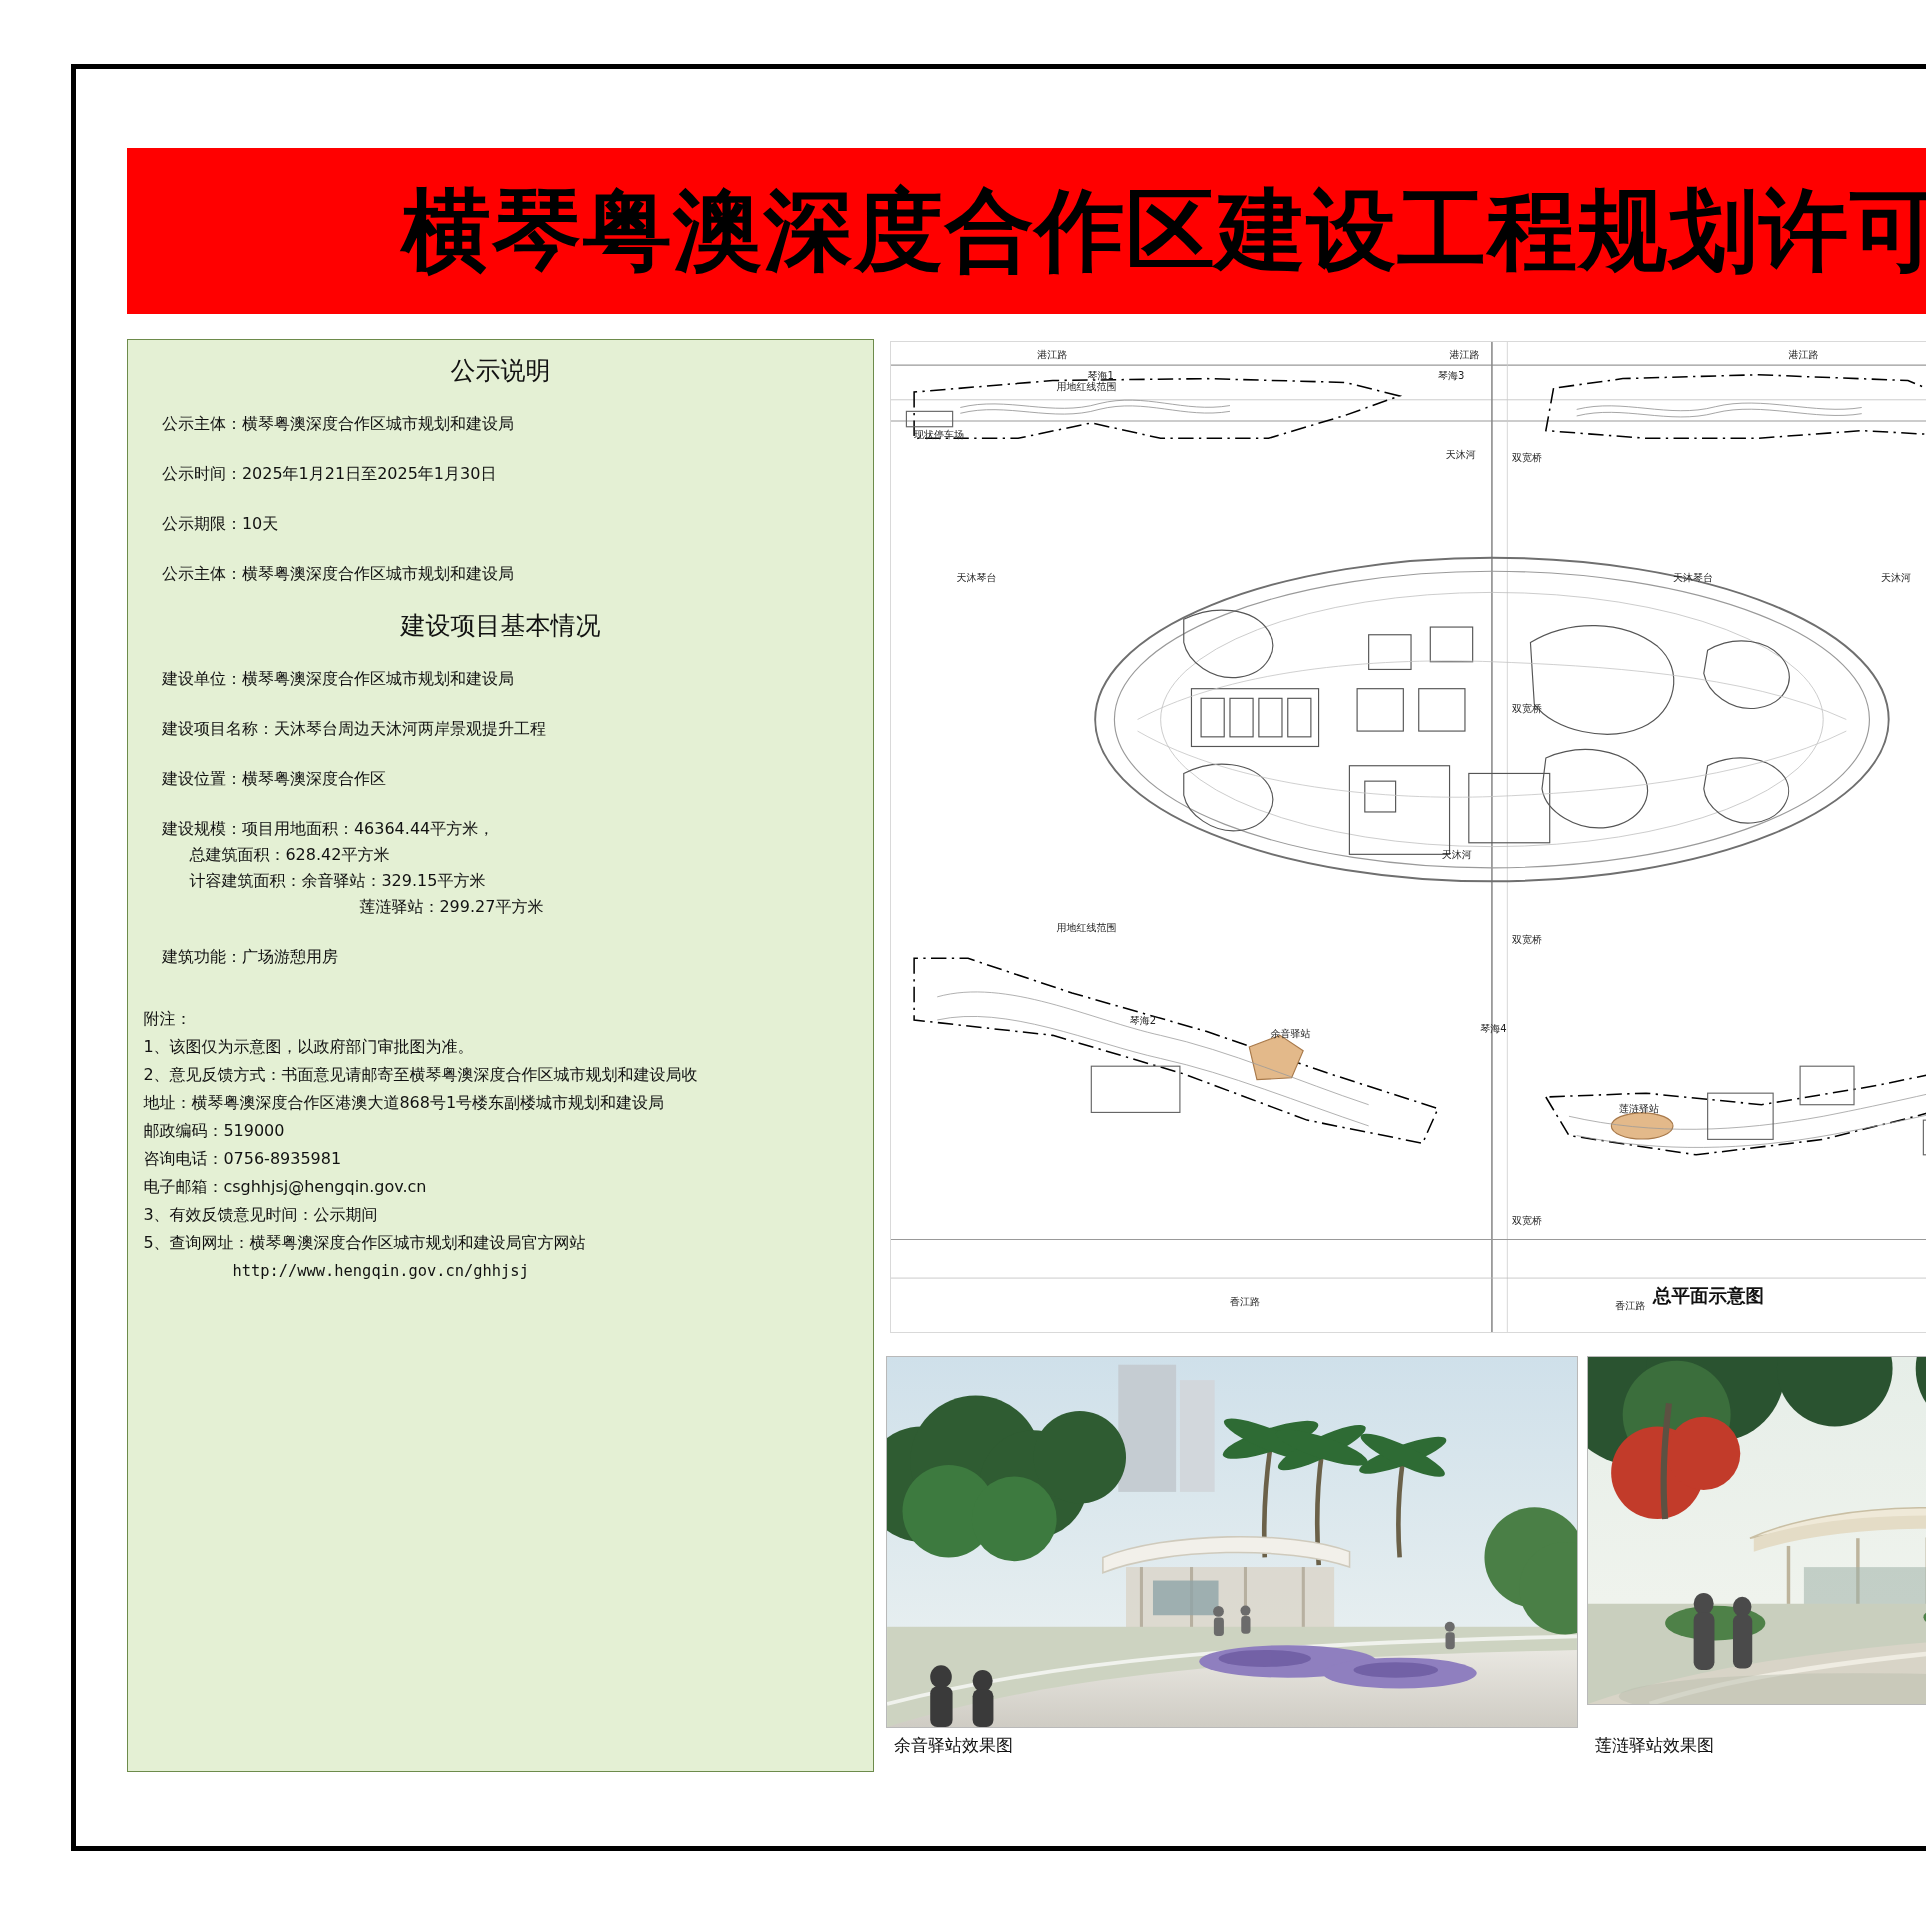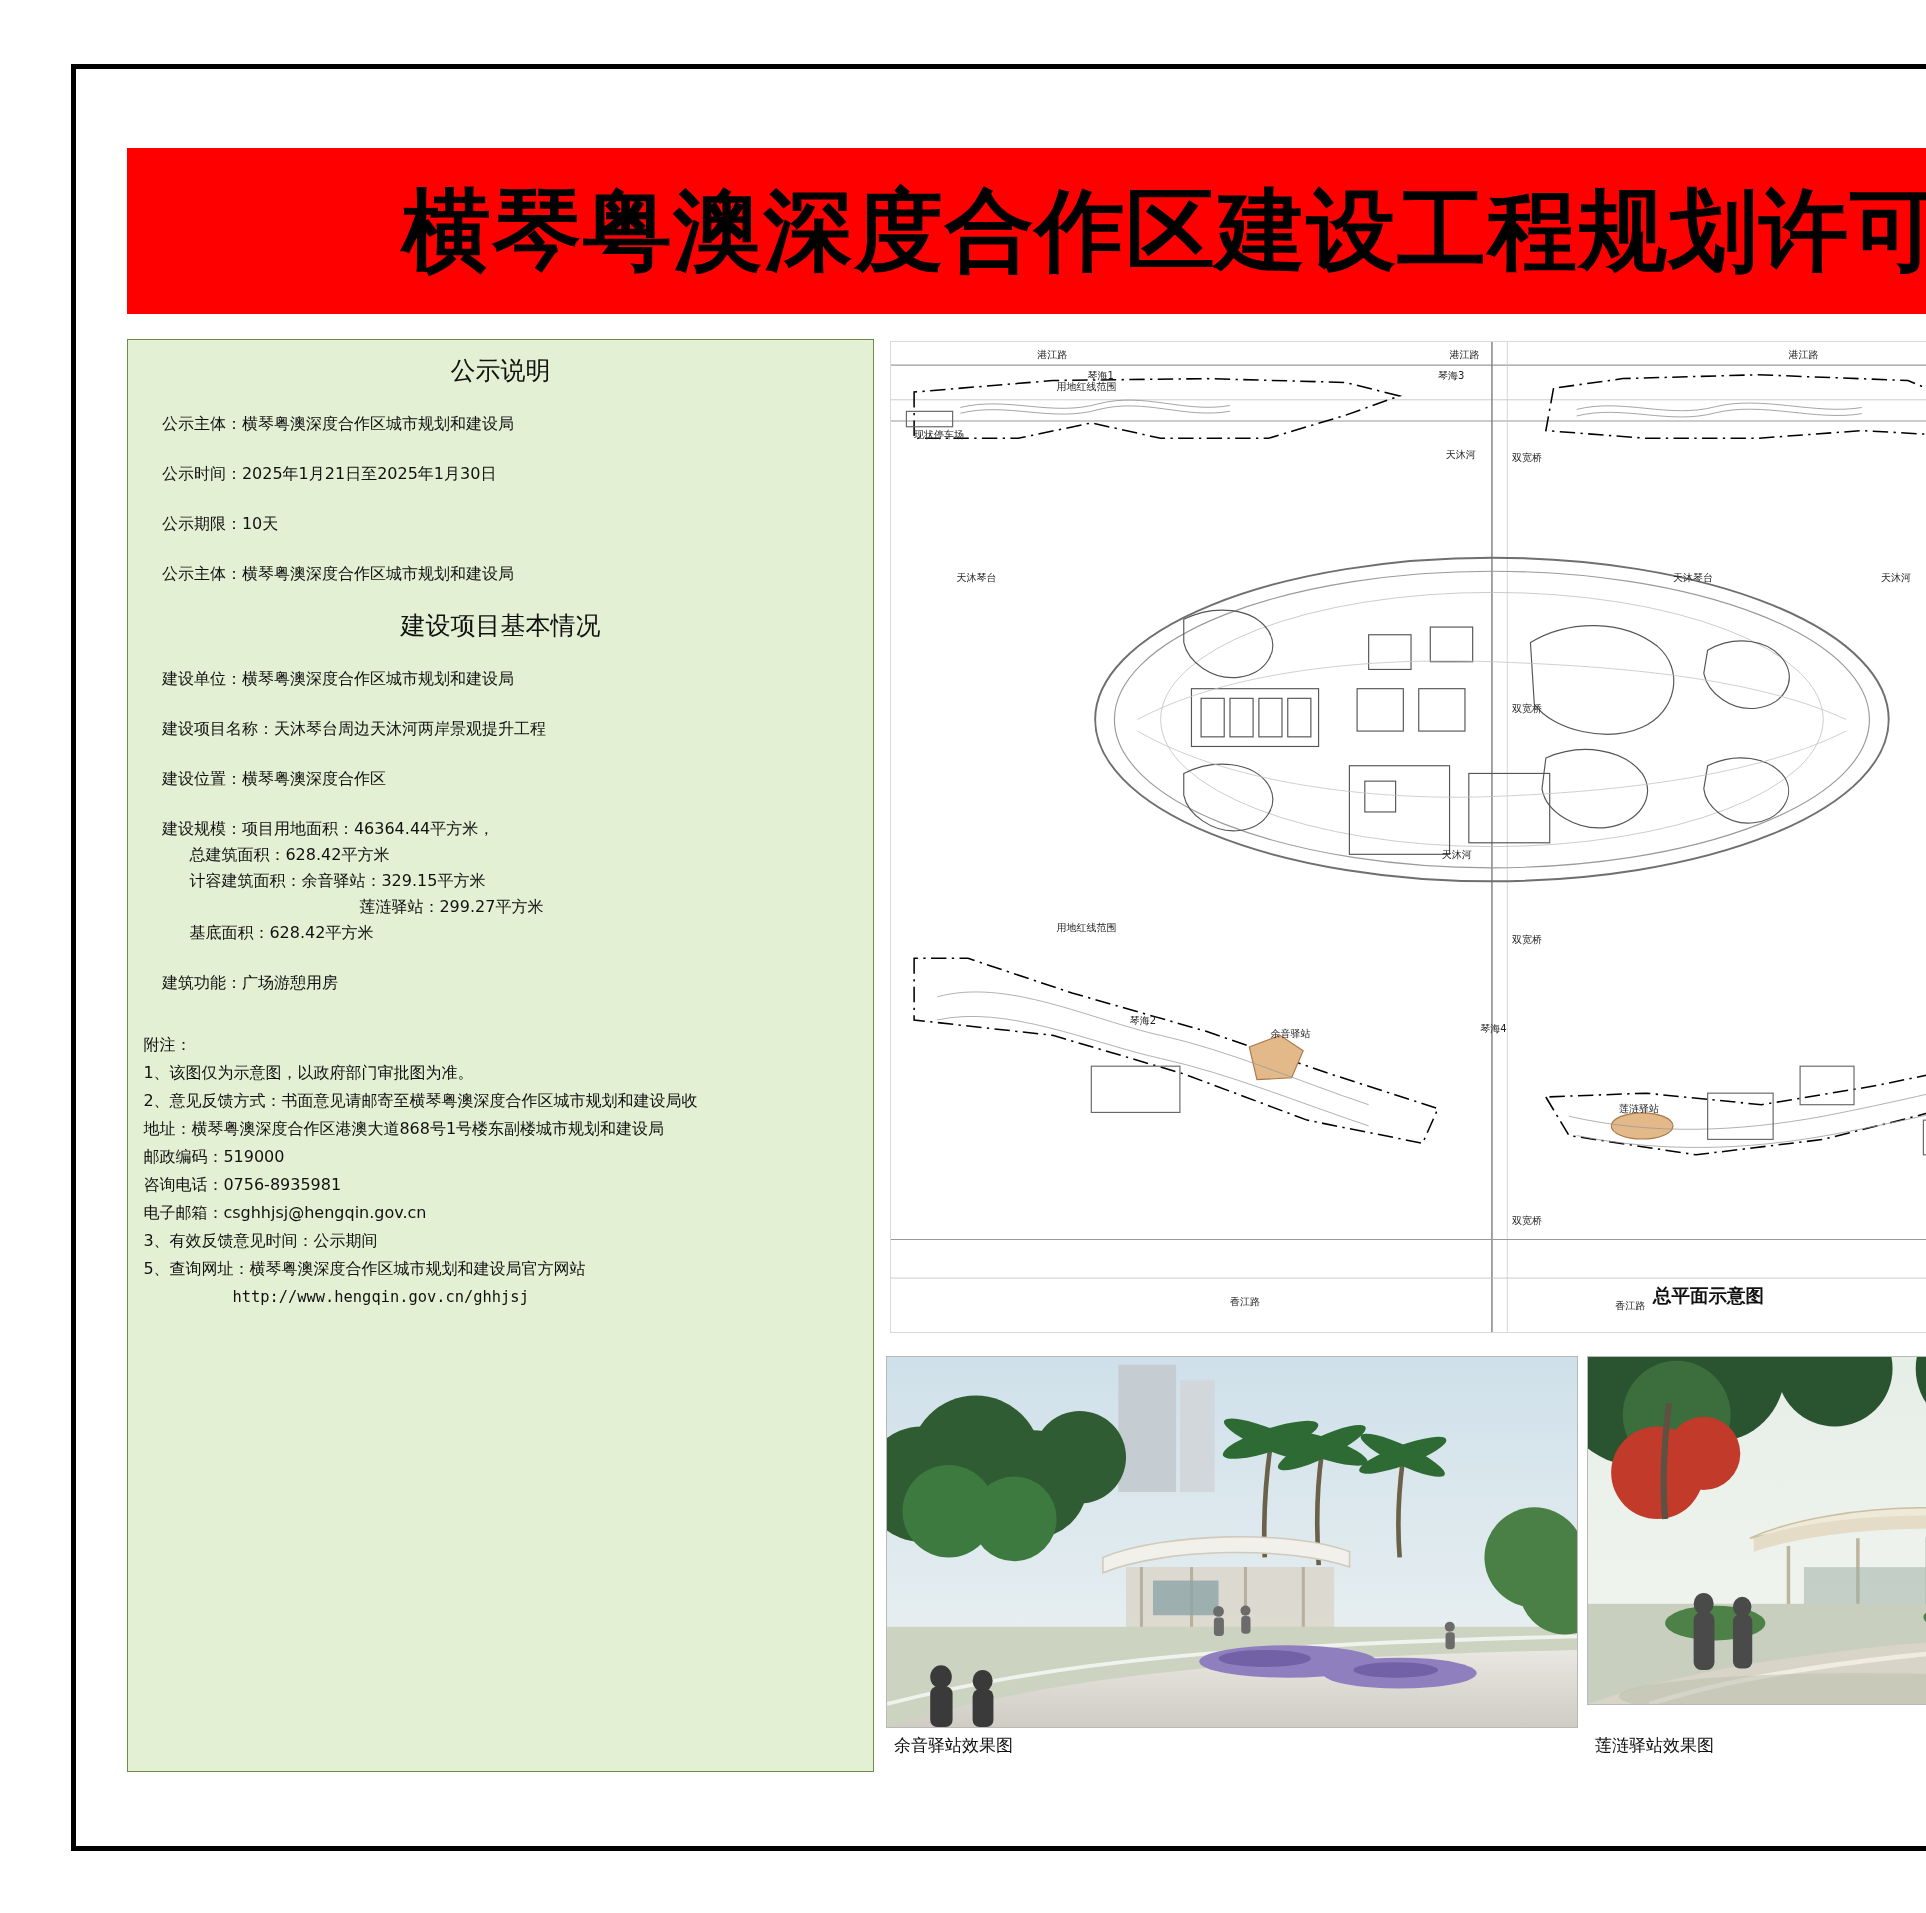--- a/index.html
+++ b/index.html
@@ -90,21 +90,20 @@
     <div class="row indent1">公示主体：横琴粤澳深度合作区城市规划和建设局</div>
 
     <div class="sec-title second">建设项目基本情况</div>
     <div class="row indent1">建设单位：横琴粤澳深度合作区城市规划和建设局</div>
     <div class="row indent1">建设项目名称：天沐琴台周边天沐河两岸景观提升工程</div>
     <div class="row indent1">建设位置：横琴粤澳深度合作区</div>
     <div class="row indent1">建设规模：项目用地面积：46364.44平方米，</div>
     <div class="row indent2">总建筑面积：628.42平方米</div>
     <div class="row indent2">计容建筑面积：余音驿站：329.15平方米</div>
     <div class="row indent4">莲涟驿站：299.27平方米</div>
-    <div class="row indent2">基底面积：628.42平方米</div>
     <div class="row indent1">建筑功能：广场游憩用房</div>
 
     <div class="notes">
       <div class="row">附注：</div>
       <div class="row">1、该图仅为示意图，以政府部门审批图为准。</div>
       <div class="row">2、意见反馈方式：书面意见请邮寄至横琴粤澳深度合作区城市规划和建设局收</div>
       <div class="row">地址：横琴粤澳深度合作区港澳大道868号1号楼东副楼城市规划和建设局</div>
       <div class="row">邮政编码：519000</div>
       <div class="row">咨询电话：0756-8935981</div>
       <div class="row">电子邮箱：csghhjsj@hengqin.gov.cn</div>

